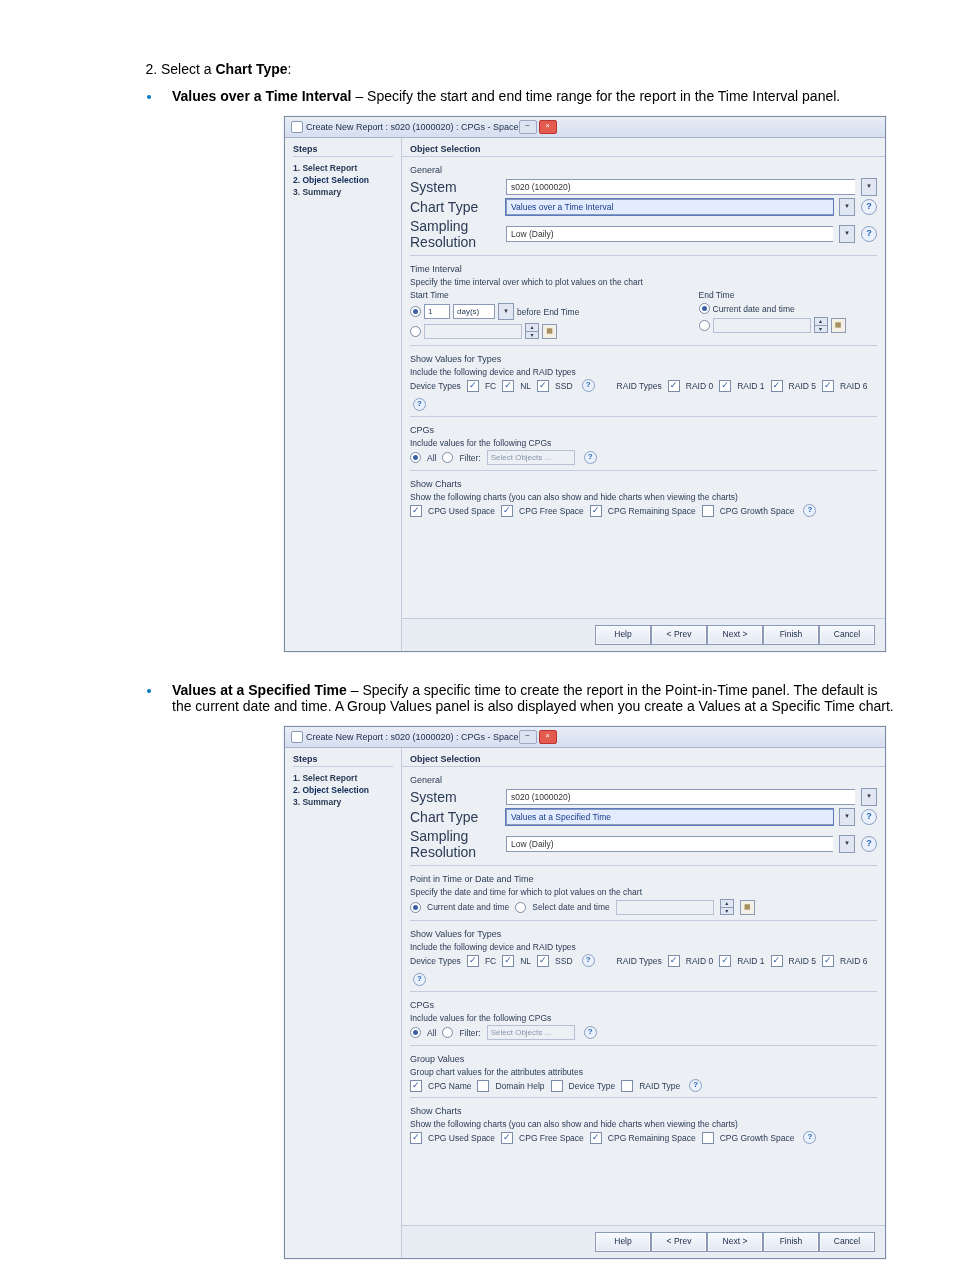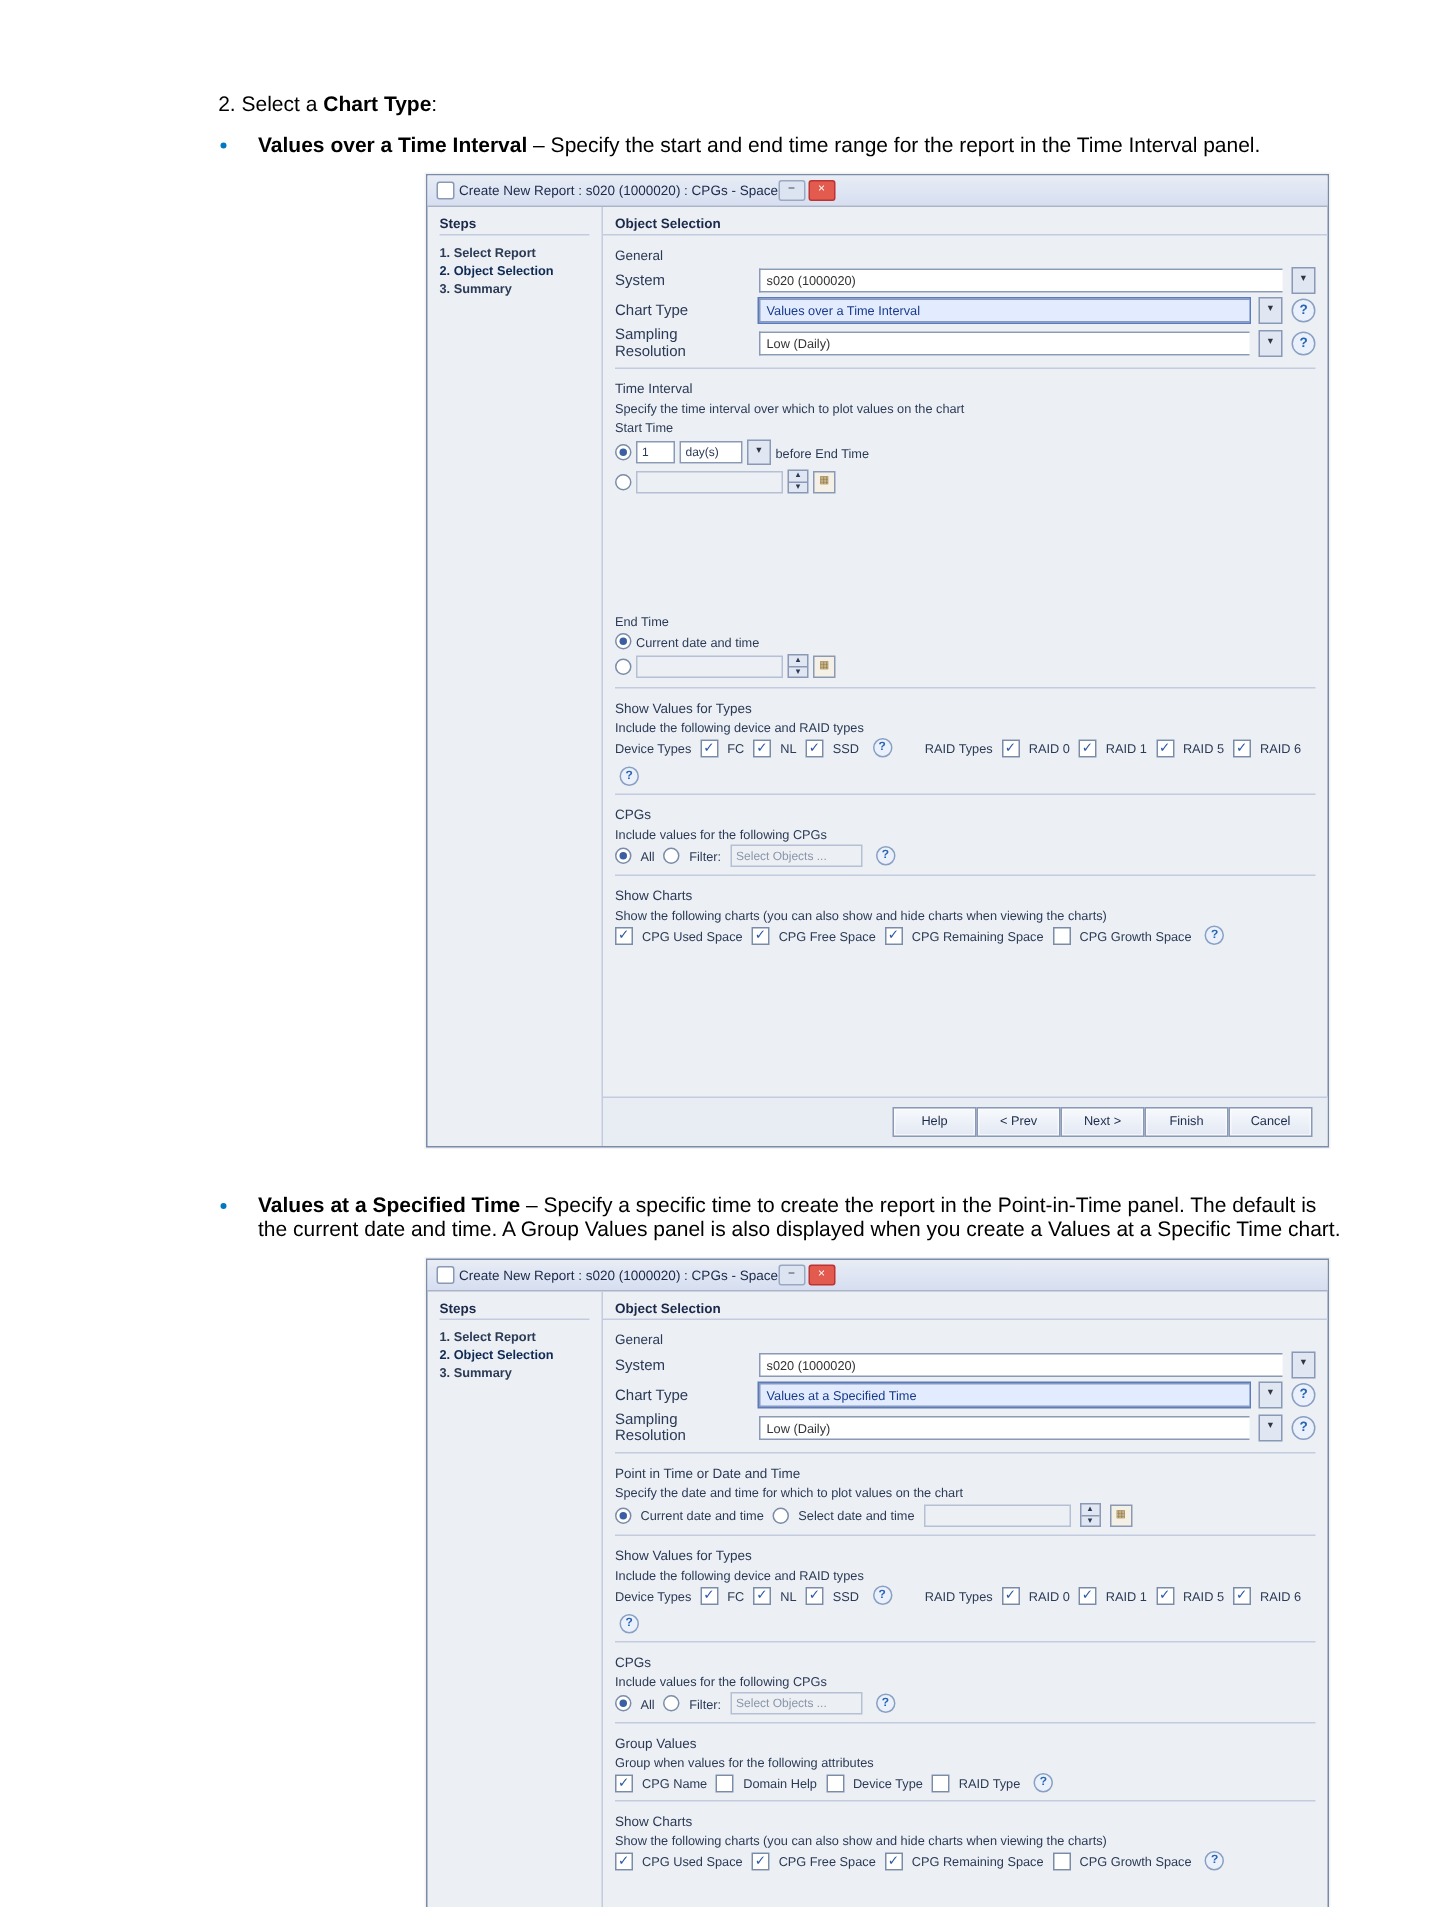--- a/index.html
+++ b/index.html
@@ -49,34 +49,34 @@
   .winbtn.bar { background:#dce4f2; border-color:#9aa8c2; color:#334; }
   .steps-row { display:flex; }
   .steps-col { width:100px; border-right:1px solid #c3ccde; padding:6px 8px; }
   .steps-col .hdr { font-weight:bold; font-size:9px; color:#1b2a4a; margin-bottom:6px; border-bottom:1px solid #c3ccde; padding-bottom:2px;}
   .steps-col div { font-size:8.5px; margin-bottom:2px;font-weight:bold; }
   .steps-col .active { font-weight:bold; color:#0f2a55;}
   .main-col { flex:1; padding:0; }
   .main-col .hdr { font-weight:bold; font-size:9px; color:#1b2a4a; padding:6px 8px 2px; border-bottom:1px solid #c3ccde; margin-bottom:4px;}
   .section-title{ font-size:9px; color:#2b3a55; padding:4px 8px 2px; }
   .field-row { display:flex; align-items:center; padding:1px 8px; gap:6px; }
-  .field-label{ width:90px; font-size:10px; color:#2b3a55; }
+  .field-label{ width:90px; font-size:14px; color:#2b3a55; }
   .field-input{
     flex:1; height:14px; background:#fff; border:1px solid #8a99b5;
     border-right:0;
     font-size:8.5px; padding:0 4px; line-height:14px; color:#333;
     position:relative;
   }
   .field-input.highlight { outline:1px solid #5a7bc1; background:#e3ecff; color:#173a8a; }
   .dd-btn{width:14px;height:16px;border:1px solid #8a99b5;background:#e0e7f3;font-size:7px;text-align:center;line-height:14px;color:#334;}
   .help-ico{width:14px;height:14px;border:1px solid #8aa0c2;border-radius:50%;background:#eaf1fc;color:#2765b3;text-align:center;line-height:12px;font-size:9px;font-weight:bold;}
   .help-ico.small{width:11px;height:11px;font-size:8px;line-height:10px;display:inline-block;margin-left:3px;vertical-align:middle;}
   .sep { height:1px; background:#c3ccde; margin:4px 8px; }
   .thin-text{ font-size:8.5px; color:#2b3a55; padding:1px 8px; }
-  .twocol { display:flex; padding:2px 8px; gap:80px;flex-direction:column; }
+  .twocol { display:flex; padding:2px 8px; gap:110px; }
   .inline-flex{display:flex;align-items:center;gap:3px;}
   .radio-dot{width:9px;height:9px;border:1px solid #7a8ca7;border-radius:50%;background:#fff;display:inline-block;position:relative;}
   .radio-dot.on::after{content:"";position:absolute;inset:2px;background:#3b5fa3;border-radius:50%;}
   .checkbox-sq{width:10px;height:10px;border:1px solid #7a8ca7;background:#fff;display:inline-block;position:relative;}
   .checkbox-sq.on::after{content:"";position:absolute;left:1px;top:-1px;font-size:9px;color:#2e5aa8;content:"\2713";}
   .tiny-input{height:13px;border:1px solid #8a99b5;background:#fff;font-size:8px;padding:0 3px;line-height:13px;display:inline-block;}
   .disabled{background:#ecf0f5;color:#8a95a9;border:1px solid #b5c0d4;}
   .spinner{width:12px;height:14px;border:1px solid #8a99b5;background:#e0e7f3;font-size:6px;text-align:center;line-height:6px;display:flex;flex-direction:column;}
   .spinner span{flex:1;border-bottom:1px solid #8a99b5;}
   .spinner span:last-child{border-bottom:0;}
@@ -347,21 +347,21 @@
                 <span class="radio-dot on"></span>
                   <span>All</span>
                 <span class="radio-dot"></span>
                   <span>Filter:</span>
                 <span class="tiny-input disabled" style="width:80px;color:#8a95a9;">Select Objects ...</span>
                 <span class="help-ico small">?</span>
               </div>
 
               <div class="sep"></div>
               <div class="section-title">Group Values</div>
-              <div class="thin-text">Group when values for the following attributes</div>
+              <div class="thin-text">Group chart values for the attributes attributes</div>
               <div class="thin-text inline-flex" style="gap:6px;flex-wrap:wrap;">
                 <span class="checkbox-sq on"></span>
                   <span>CPG Name</span>
                 <span class="checkbox-sq"></span>
                   <span>Domain Help</span>
                 <span class="checkbox-sq"></span>
                   <span>Device Type</span>
                 <span class="checkbox-sq"></span>
                   <span>RAID Type</span>
                 <span class="help-ico small">?</span>

